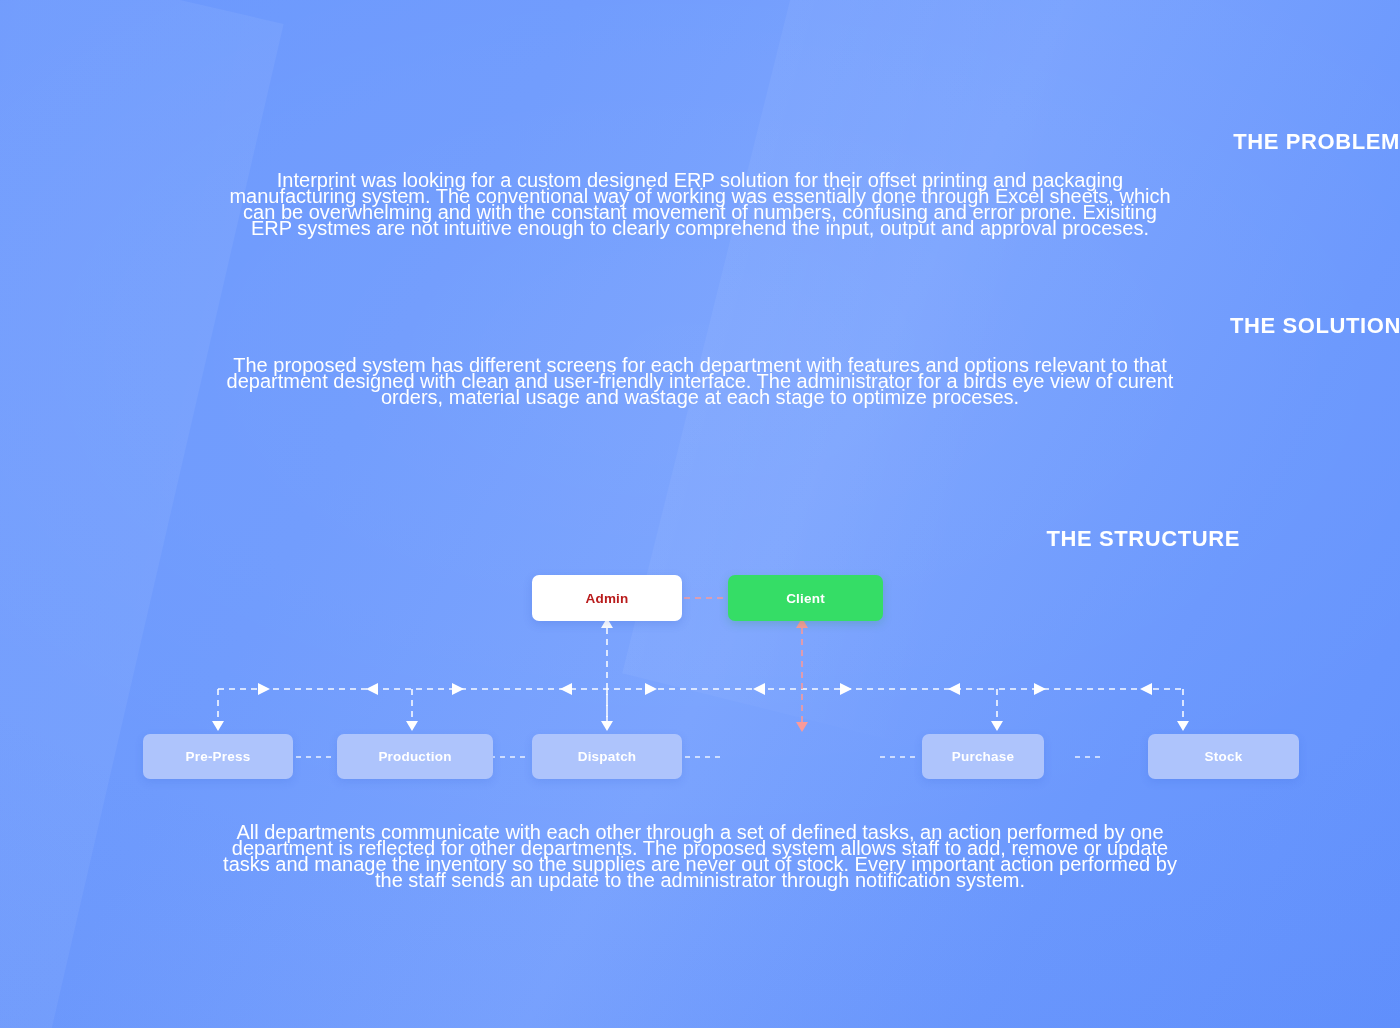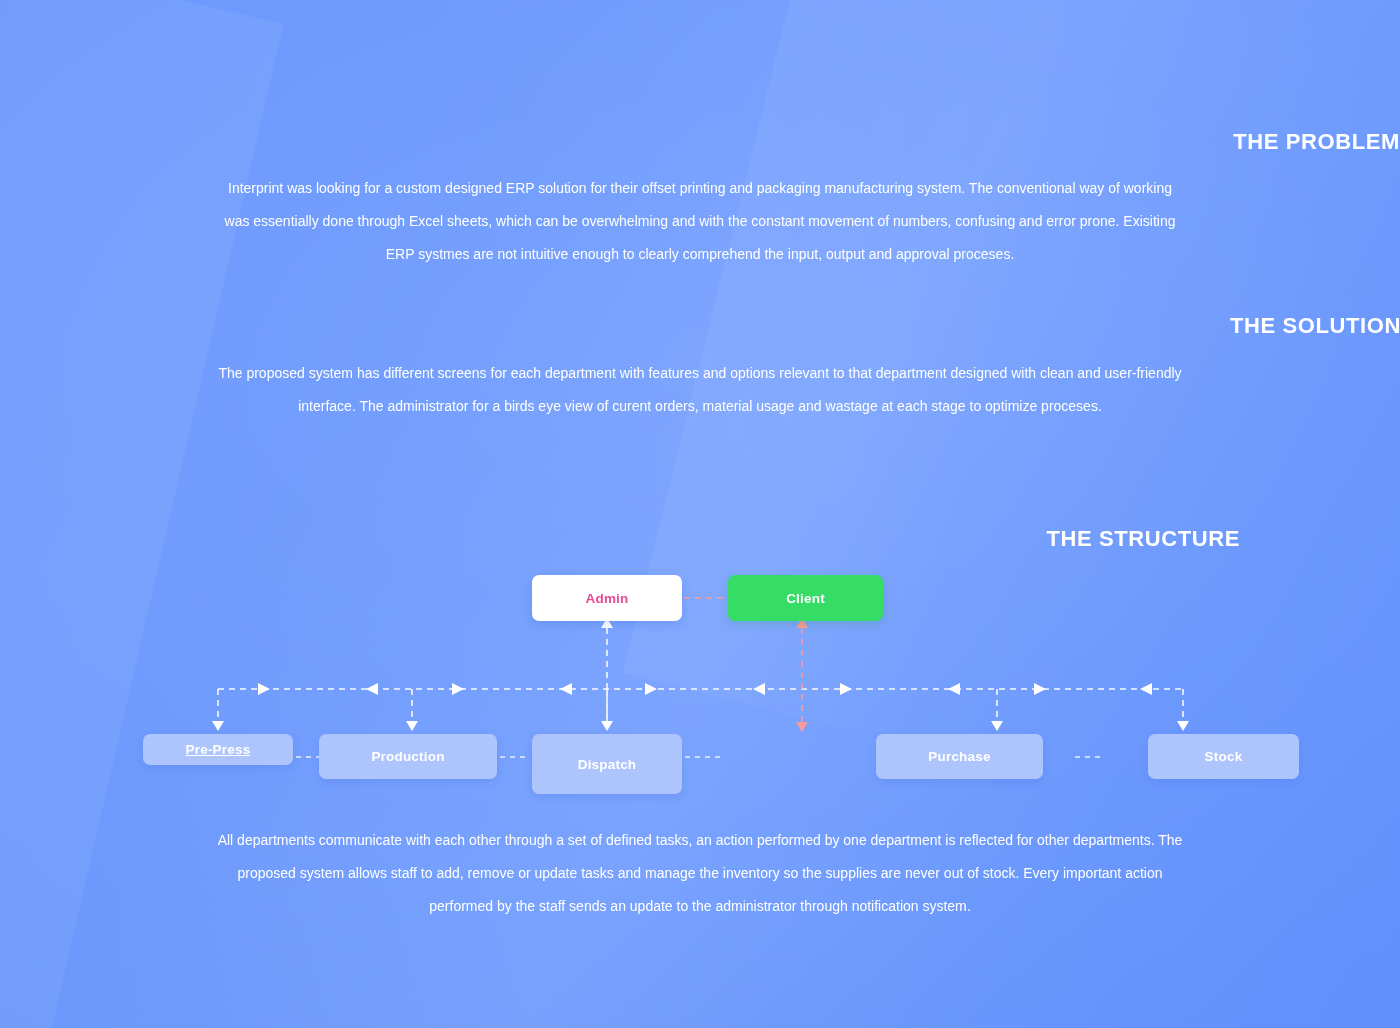--- a/index.html
+++ b/index.html
@@ -56,22 +56,22 @@
   .section-title {
     text-align: right;
     color: #ffffff;
     font-size: 22px;
     font-weight: bold;
     letter-spacing: 0.6px;
   }
   .section-body {
     text-align: center;
     color: #ffffff;
-    font-size: 14px;
-    line-height: 33px;
+    font-size: 20px;
+    line-height: 16px;
     font-weight: 400;
   }
 
   #problem-title { position: absolute; left: 0; top: 129px; width: 1400px; }
   #problem-body  { position: absolute; left: 220px; top: 172px; width: 960px; }
 
   #solution-title { position: absolute; left: 1px; top: 313px; width: 1400px; }
   #solution-body  { position: absolute; left: 210px; top: 357px; width: 980px; }
 
   #structure-title { position: absolute; left: 0; top: 526px; width: 1240px; }
@@ -99,21 +99,21 @@
     align-items: center;
     justify-content: center;
     border-radius: 7px;
     font-size: 13.5px;
     font-weight: bold;
     letter-spacing: 0.2px;
     height: 46px;
   }
   .node-admin {
     background: #ffffff;
-    color: #ec4899;
+    color: #b91c1c;
     box-shadow: 0 3px 10px rgba(40,80,190,0.18);
   }
   .node-client {
     background: #35dd66;
     color: #ffffff;
     box-shadow: 0 3px 10px rgba(30,150,70,0.22);
   }
   .node-dept {
     background: #aec4fc;
     color: #ffffff;
@@ -209,30 +209,30 @@
     </svg>
 
     <div class="node node-admin" style="left:532px; top:575px; width:150px;">
       <span>Admin</span>
     </div>
 
     <div class="node node-client" style="left:728px; top:575px; width:155px;">
       <span>Client</span>
     </div>
 
-    <div class="node node-dept" style="left:143px; top:734px; width:150px; height:31px;text-decoration:underline;">
+    <div class="node node-dept" style="left:143px; top:734px; width:150px; height:45px;">
       <span>Pre-Press</span>
     </div>
-    <div class="node node-dept" style="left:319px; top:734px; width:178px; height:45px;">
+    <div class="node node-dept" style="left:337px; top:734px; width:156px; height:45px;">
       <span>Production</span>
     </div>
-    <div class="node node-dept" style="left:532px; top:734px; width:150px; height:60px;">
+    <div class="node node-dept" style="left:532px; top:734px; width:150px; height:45px;">
       <span>Dispatch</span>
     </div>
-    <div class="node node-dept" style="left:876px; top:734px; width:167px; height:45px;">
+    <div class="node node-dept" style="left:922px; top:734px; width:122px; height:45px;">
       <span>Purchase</span>
     </div>
     <div class="node node-dept" style="left:1107px; top:734px; width:151px; height:45px;margin-left:41px;">
       <span>Stock</span>
     </div>
 
   </div>
 
   <p id="footer-body" class="section-body">All departments communicate with each other through a set of defined tasks, an action performed by one department is reflected for other departments. The proposed system allows staff to add, remove or update tasks and manage the inventory so the supplies are never out of stock. Every important action performed by the staff sends an update to the administrator through notification system.</p>
 

